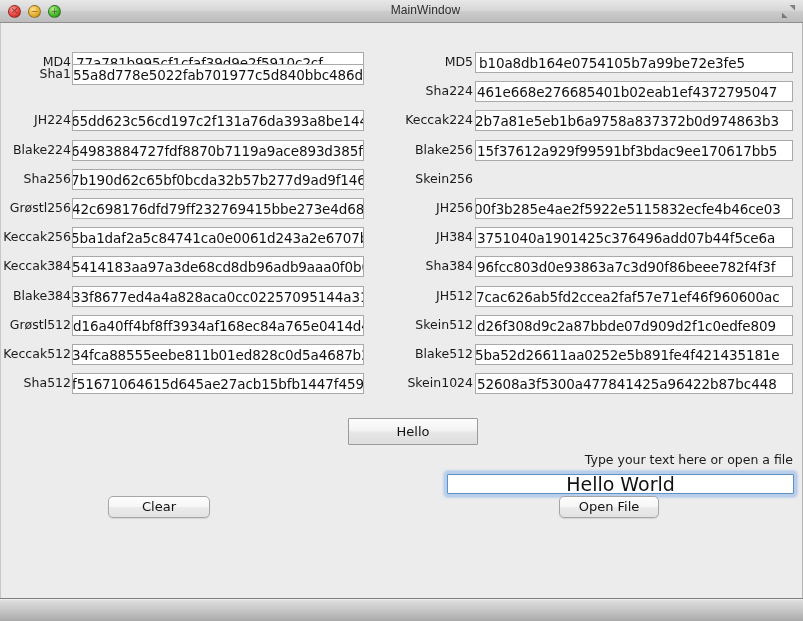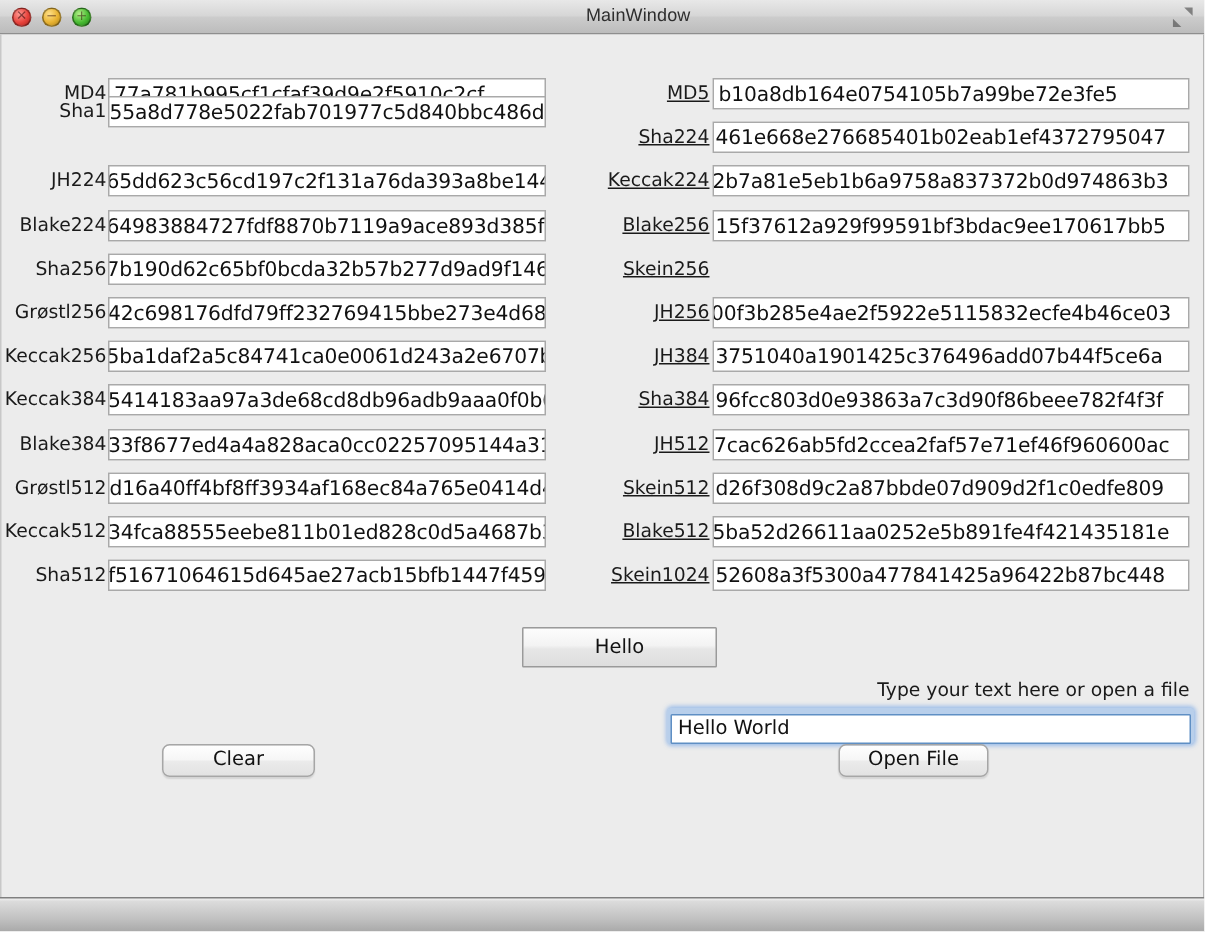--- a/index.html
+++ b/index.html
@@ -121,21 +121,21 @@
     color: #111111;
     white-space: nowrap;
     letter-spacing: -0.1px;
     font-family: "DejaVu Sans", "Liberation Sans", sans-serif;
   }
 
   
   .col-left .hash-label { left: 0; width: 70px; }
   .col-left .hash-field { left: 71px; width: 292px; }
   
-  .col-right .hash-label { left: 380px; width: 92px; text-decoration: underline; }
+  .col-right .hash-label { left: 380px; width: 92px; }
   .col-right .hash-field { left: 474px; width: 318px; }
 
   
   .btn {
     position: absolute;
     box-sizing: border-box;
     font-size: 13px;
     color: #121212;
     text-align: center;
     font-family: "DejaVu Sans", "Liberation Sans", sans-serif;
@@ -181,24 +181,25 @@
     box-shadow: 0 0 3px 1px rgba(90,150,230,0.55);
   }
   .text-input {
     width: 100%;
     height: 100%;
     box-sizing: border-box;
     border: 1px solid #5f8fc4;
     background: #ffffff;
     border-radius: 1px;
     padding: 0 4px;
-    font-size: 13px;
+    font-size: 19px;
     color: #111111;
     font-family: "DejaVu Sans", "Liberation Sans", sans-serif;
     outline: none;
+    text-align: center;
   }
 </style>
 </head>
 <body>
 
 <div class="window">
 
   <div class="titlebar">
     <div class="traffic close">✕</div>
     <div class="traffic min">−</div>

